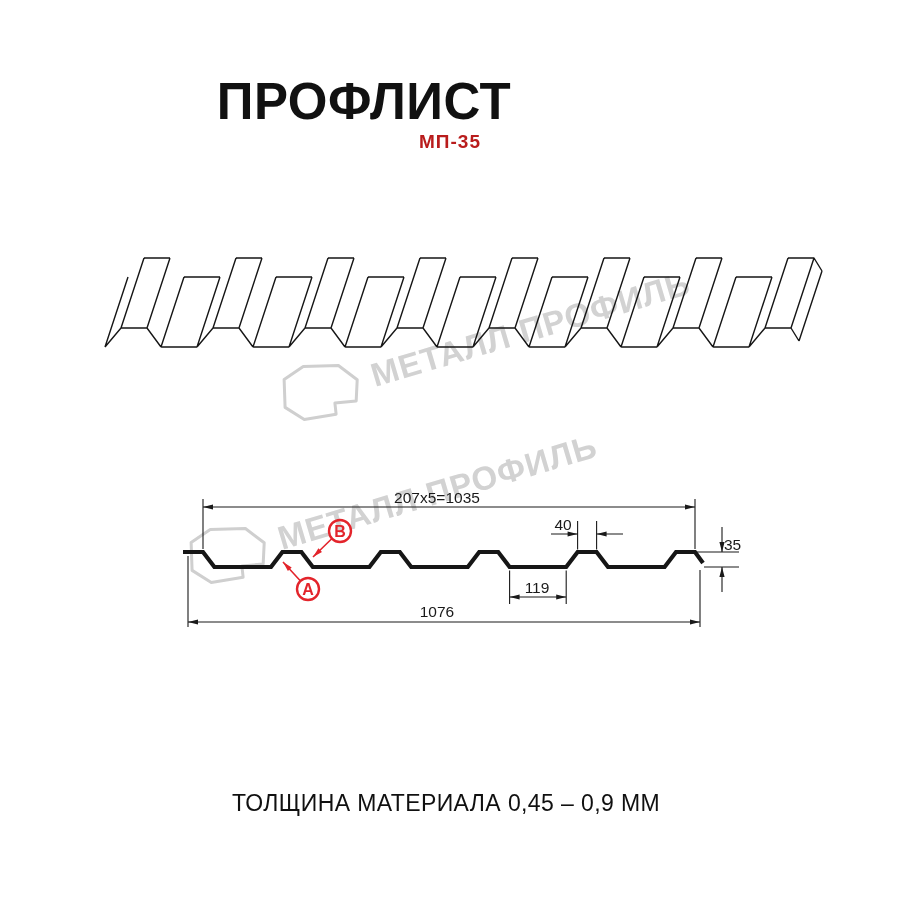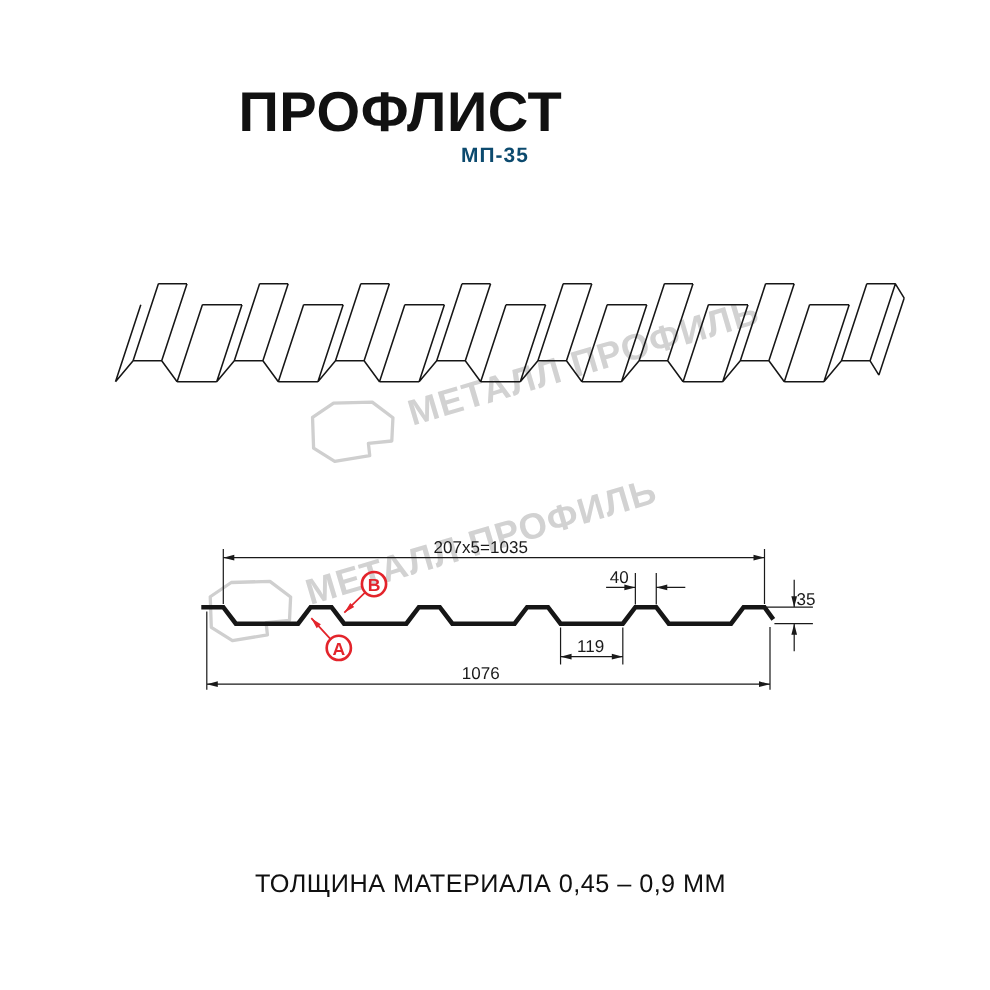--- a/index.html
+++ b/index.html
@@ -1,21 +1,21 @@
 <!DOCTYPE html>
 <html><head>
 <meta charset="utf-8">
 <style>
   html,body{margin:0;padding:0;}
   body{width:900px;height:900px;background:#ffffff;position:relative;overflow:hidden;
        font-family:"Liberation Sans",sans-serif;}
   .title{position:absolute;top:76px;left:0;width:728px;text-align:center;
          font-size:51px;font-weight:700;letter-spacing:.5px;color:#111;line-height:1;}
   .subtitle{position:absolute;top:132px;left:0;width:900px;text-align:center;
-         font-size:19px;font-weight:700;letter-spacing:1px;color:#0c4a6e;line-height:1;}
+         font-size:19px;font-weight:700;letter-spacing:1px;color:#b91c1c;line-height:1;}
   .footer{position:absolute;top:792px;left:0;width:892px;text-align:center;
          font-size:23px;font-weight:400;letter-spacing:.4px;color:#101010;line-height:1;}
   #scene{position:absolute;left:0;top:0;}
   svg text{font-family:"Liberation Sans",sans-serif;}
   .dimtext text{font-size:15.5px;text-anchor:middle;}
   .dimtext .anchor-start{text-anchor:start;}
   .callout-letter{font-size:16px;font-weight:700;text-anchor:middle;}
   .wm-text{font-size:33px;font-weight:700;letter-spacing:1px;}
 </style>
 </head>

